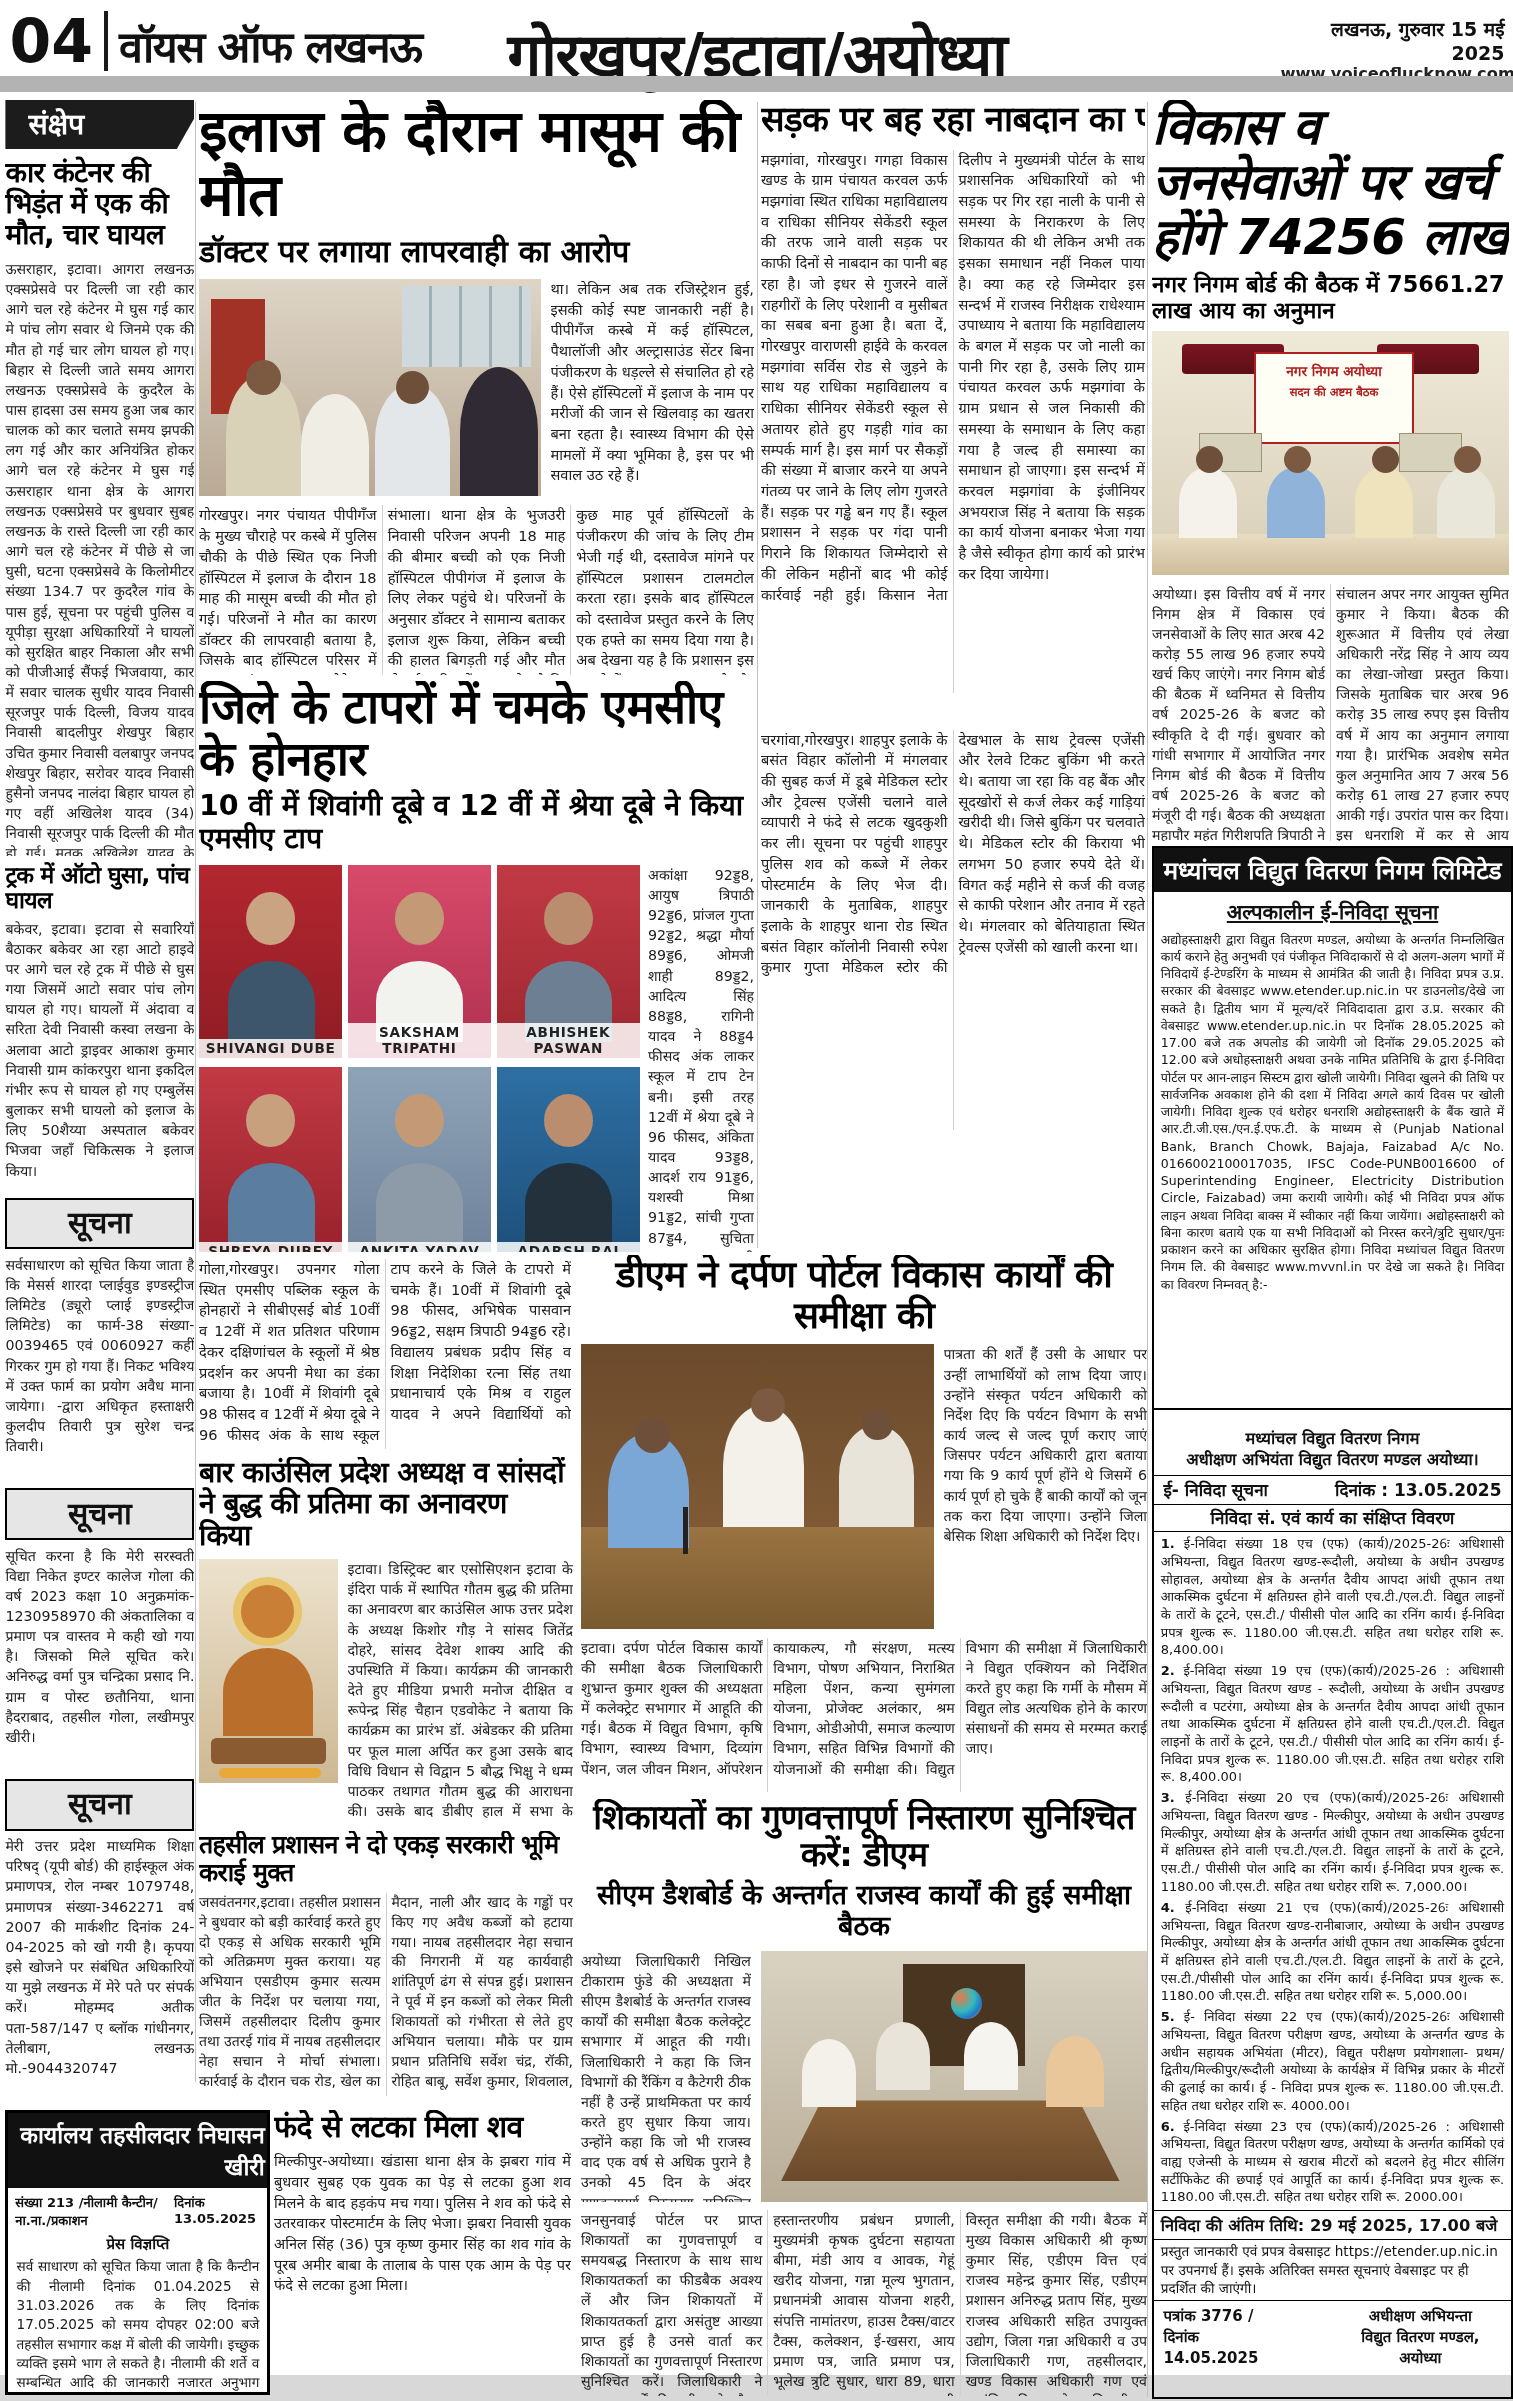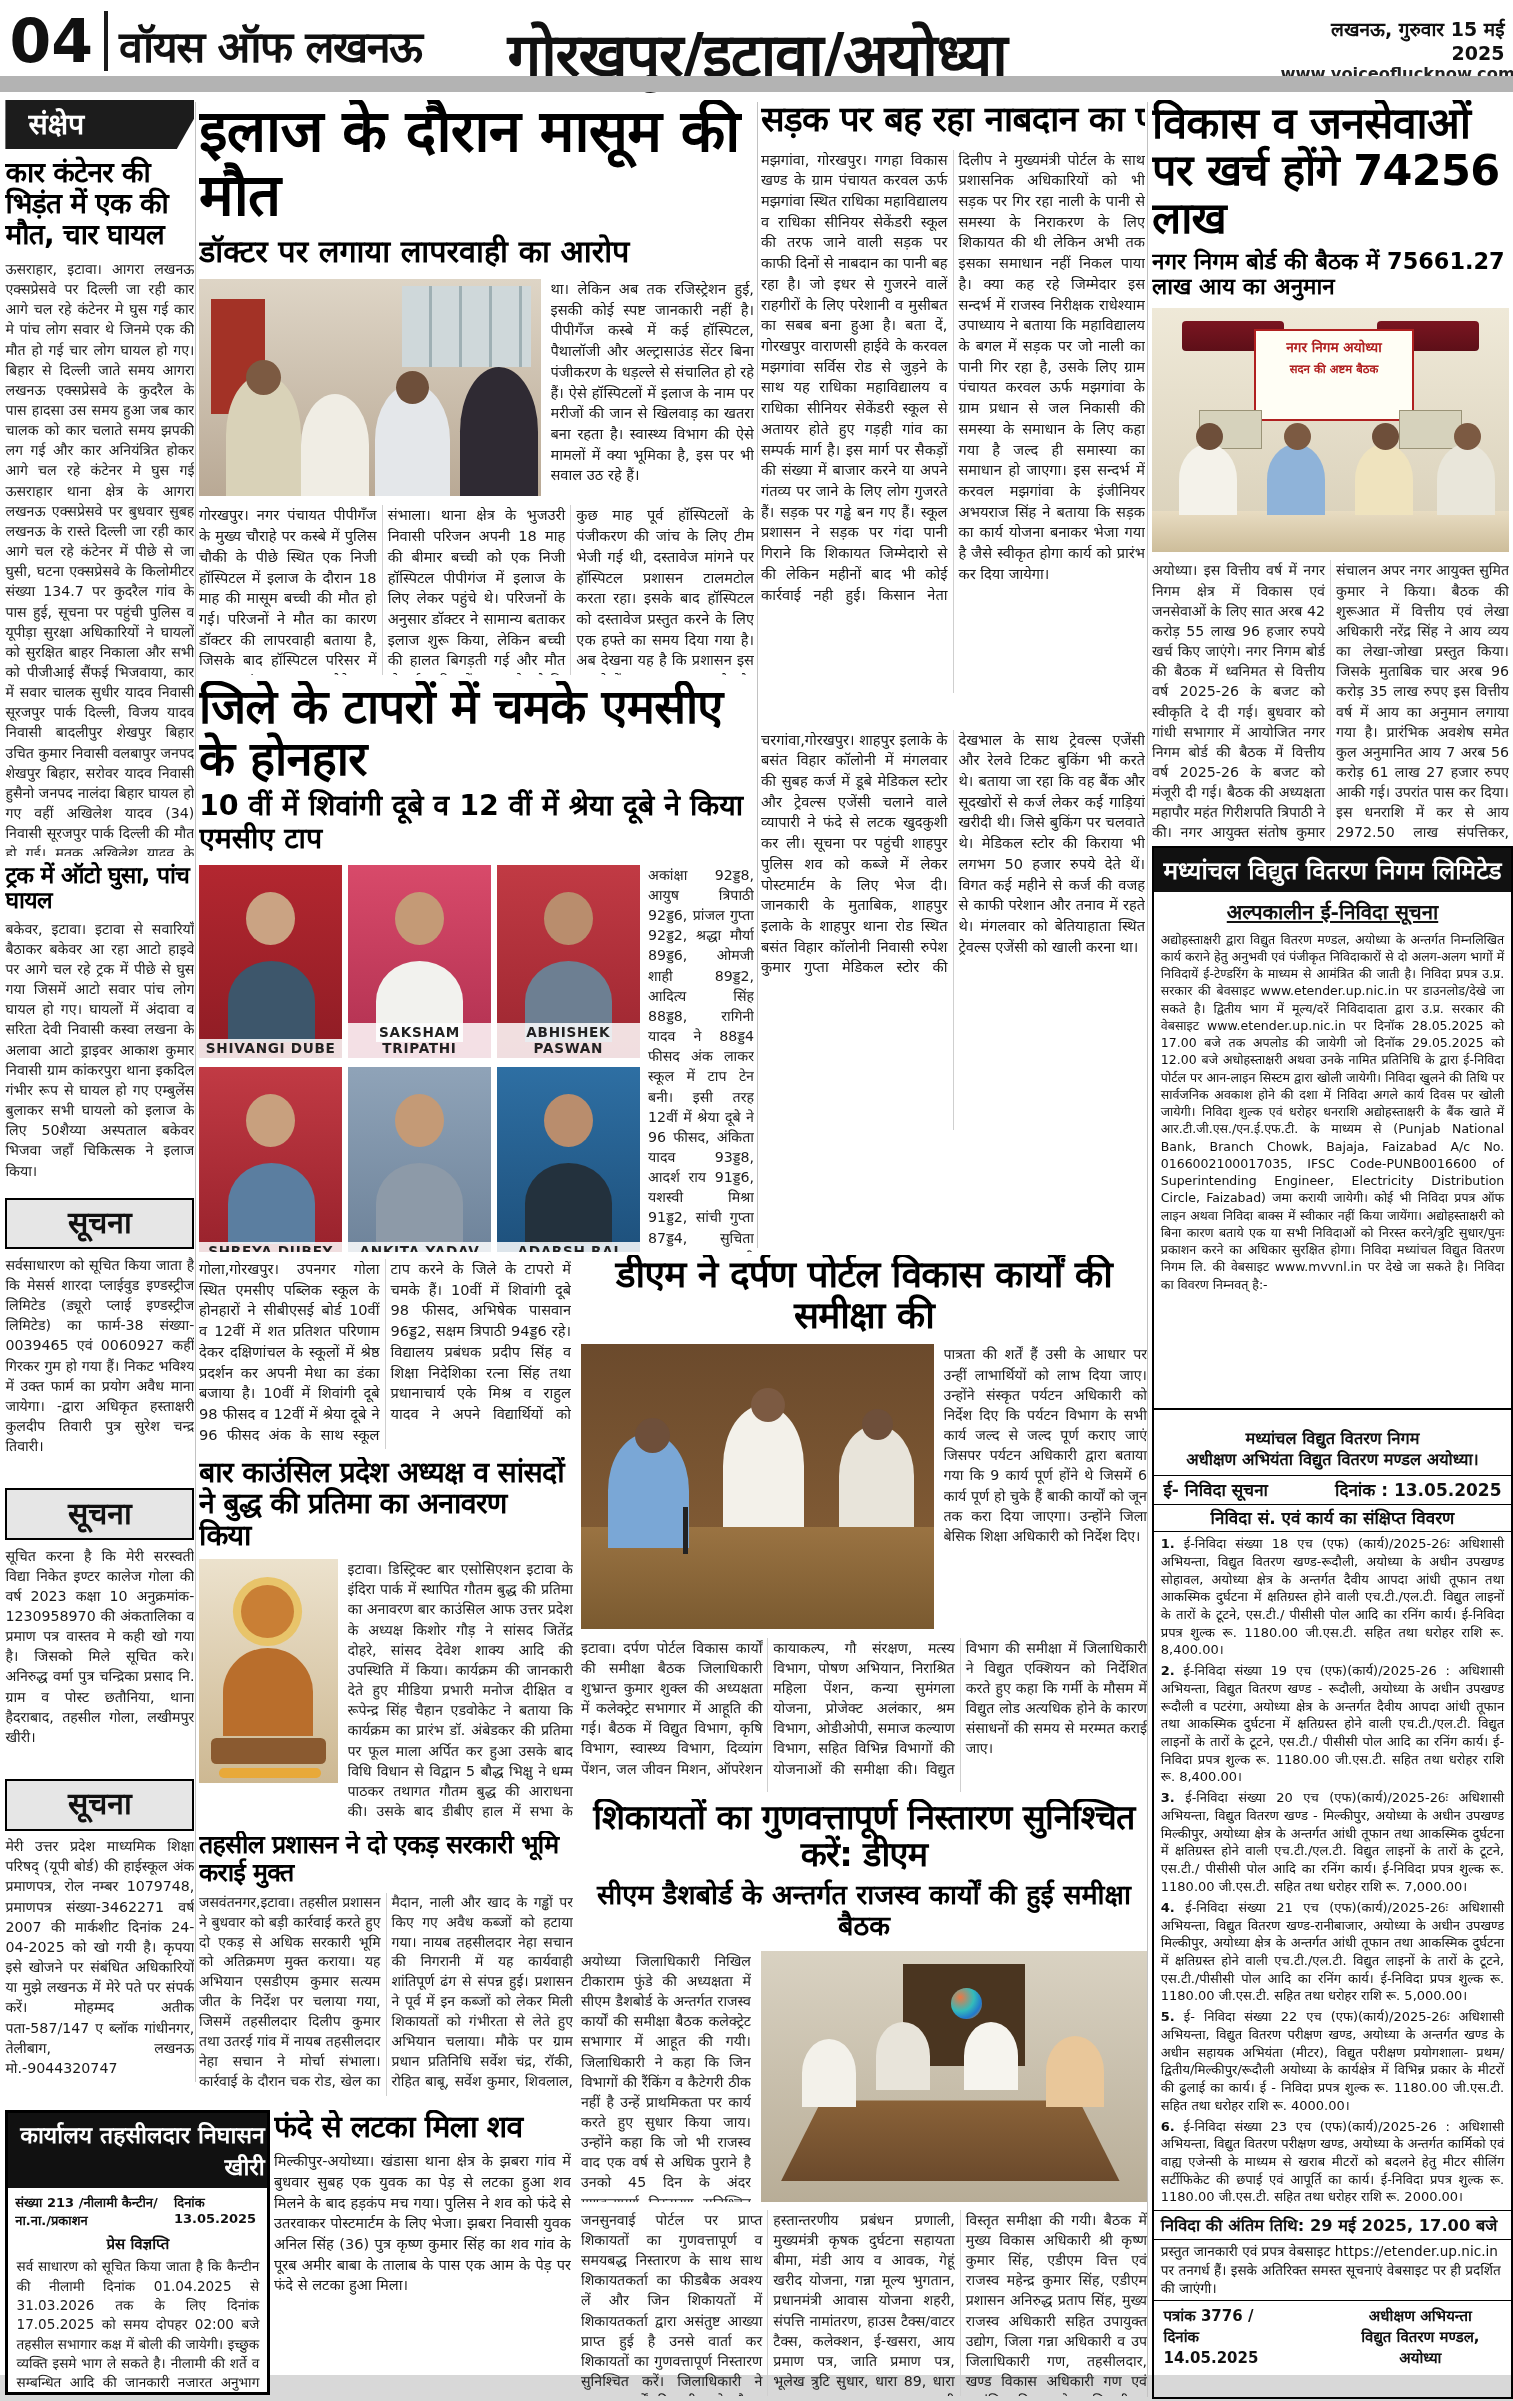--- a/index.html
+++ b/index.html
@@ -234,21 +234,21 @@
         <div class="sil" style="left:41px;bottom:95px;width:54px;height:68px;background:#f3f1ea;"></div>
         <div class="sil" style="left:115px;bottom:112px;width:54px;height:68px;background:#e8e4da;"></div>
         <div class="sil" style="left:203px;bottom:112px;width:54px;height:68px;background:#f6f4ee;"></div>
         <div class="sil" style="left:285px;bottom:95px;width:58px;height:71px;background:#e9c79a;"></div>
       </div>
     </div>
     <div class="btxt cols3" style="font-size:14.2px;height:237px;margin-top:8.1px;">जनसुनवाई पोर्टल पर प्राप्त शिकायतों का गुणवत्तापूर्ण व समयबद्ध निस्तारण के साथ साथ शिकायतकर्ता का फीडबैक अवश्य लें और जिन शिकायतों में शिकायतकर्ता द्वारा असंतुष्ट आख्या प्राप्त हुई है उनसे वार्ता कर शिकायतों का गुणवत्तापूर्ण निस्तारण सुनिश्चित करें। जिलाधिकारी ने राजस्व कार्यों की समीक्षा के दौरान एम0ओ0यू0 मॉनिटरिंग, आनलाइन हस्तान्तरणीय प्रबंधन प्रणाली, मुख्यमंत्री कृषक दुर्घटना सहायता बीमा, मंडी आय व आवक, गेहूं खरीद योजना, गन्ना मूल्य भुगतान, प्रधानमंत्री आवास योजना शहरी, संपत्ति नामांतरण, हाउस टैक्स/वाटर टैक्स, कलेक्शन, ई-खसरा, आय प्रमाण पत्र, जाति प्रमाण पत्र, भूलेख त्रुटि सुधार, धारा 89, धारा 98, धारा 116, धारा 34, वसूली प्रमाण पत्र सहित 59 बिंदुओं पर विस्तृत समीक्षा की गयी। बैठक में मुख्य विकास अधिकारी श्री कृष्ण कुमार सिंह, एडीएम वित्त एवं राजस्व महेन्द्र कुमार सिंह, एडीएम प्रशासन अनिरुद्ध प्रताप सिंह, मुख्य राजस्व अधिकारी सहित उपायुक्त उद्योग, जिला गन्ना अधिकारी व उप जिलाधिकारी गण, तहसीलदार, खण्ड विकास अधिकारी गण एवं सम्बंधित विभाग के अधिकारीगण उपस्थित रहे।</div>
   </div>
 
   <div class="abs" style="left:1152px;top:100px;width:357px;height:741px;overflow:hidden;">
-    <div class="hl" style="font-size:43px;">विकास व जनसेवाओं पर खर्च होंगे 74256 लाख</div>
+    <div class="hl" style="font-size:50px;font-style:italic;">विकास व जनसेवाओं पर खर्च होंगे 74256 लाख</div>
     <div class="sub" style="font-size:22.4px;margin-top:6.8px;">नगर निगम बोर्ड की बैठक में 75661.27 लाख आय का अनुमान</div>
     <div class="photo" style="width:357px;height:244px;margin-top:8.1px;background:linear-gradient(#efe9d8,#d8cfb8);">
       <div class="ac" style="left:30px;top:12.2px;width:102px;height:30px;"></div>
       <div class="ac" style="right:30px;top:12.2px;width:102px;height:30px;"></div>
       <div class="banner" style="left:102px;top:20.3px;width:156px;height:88px;">
         <div class="bl1">नगर निगम अयोध्या</div>
         <div class="bl2">सदन की अष्टम बैठक</div>
       </div>
       <div class="abs" style="left:47px;top:102px;width:61px;height:37px;background:#d6d2bc;border:1.4px solid #9a9377;"></div>
       <div class="abs" style="right:47px;top:102px;width:61px;height:37px;background:#d6d2bc;border:1.4px solid #9a9377;"></div>
@@ -277,21 +277,21 @@
         <span>दिनांक : 13.05.2025</span>
       </div>
       <div class="tt-dh">निविदा सं. एवं कार्य का संक्षिप्त विवरण</div>
       <div class="tt-item"><span class="no">1.</span> <span>ई-निविदा संख्या 18 एच (एफ) (कार्य)/2025-26ः अधिशासी अभियन्ता, विद्युत वितरण खण्ड-रूदौली, अयोध्या के अधीन उपखण्ड सोहावल, अयोध्या क्षेत्र के अन्तर्गत दैवीय आपदा आंधी तूफान तथा आकस्मिक दुर्घटना में क्षतिग्रस्त होने वाली एच.टी./एल.टी. विद्युत लाइनों के तारों के टूटने, एस.टी./ पीसीसी पोल आदि का रनिंग कार्य। ई-निविदा प्रपत्र शुल्क रू. 1180.00 जी.एस.टी. सहित तथा धरोहर राशि रू. 8,400.00।</span></div>
       <div class="tt-item"><span class="no">2.</span> <span>ई-निविदा संख्या 19 एच (एफ)(कार्य)/2025-26 : अधिशासी अभियन्ता, विद्युत वितरण खण्ड - रूदौली, अयोध्या के अधीन उपखण्ड रूदौली व पटरंगा, अयोध्या क्षेत्र के अन्तर्गत दैवीय आपदा आंधी तूफान तथा आकस्मिक दुर्घटना में क्षतिग्रस्त होने वाली एच.टी./एल.टी. विद्युत लाइनों के तारों के टूटने, एस.टी./ पीसीसी पोल आदि का रनिंग कार्य। ई-निविदा प्रपत्र शुल्क रू. 1180.00 जी.एस.टी. सहित तथा धरोहर राशि रू. 8,400.00।</span></div>
       <div class="tt-item"><span class="no">3.</span> <span>ई-निविदा संख्या 20 एच (एफ)(कार्य)/2025-26ः अधिशासी अभियन्ता, विद्युत वितरण खण्ड - मिल्कीपुर, अयोध्या के अधीन उपखण्ड मिल्कीपुर, अयोध्या क्षेत्र के अन्तर्गत आंधी तूफान तथा आकस्मिक दुर्घटना में क्षतिग्रस्त होने वाली एच.टी./एल.टी. विद्युत लाइनों के तारों के टूटने, एस.टी./ पीसीसी पोल आदि का रनिंग कार्य। ई-निविदा प्रपत्र शुल्क रू. 1180.00 जी.एस.टी. सहित तथा धरोहर राशि रू. 7,000.00।</span></div>
       <div class="tt-item"><span class="no">4.</span> <span>ई-निविदा संख्या 21 एच (एफ)(कार्य)/2025-26ः अधिशासी अभियन्ता, विद्युत वितरण खण्ड-रानीबाजार, अयोध्या के अधीन उपखण्ड मिल्कीपुर, अयोध्या क्षेत्र के अन्तर्गत आंधी तूफान तथा आकस्मिक दुर्घटना में क्षतिग्रस्त होने वाली एच.टी./एल.टी. विद्युत लाइनों के तारों के टूटने, एस.टी./पीसीसी पोल आदि का रनिंग कार्य। ई-निविदा प्रपत्र शुल्क रू. 1180.00 जी.एस.टी. सहित तथा धरोहर राशि रू. 5,000.00।</span></div>
       <div class="tt-item"><span class="no">5.</span> <span>ई- निविदा संख्या 22 एच (एफ)(कार्य)/2025-26ः अधिशासी अभियन्ता, विद्युत वितरण परीक्षण खण्ड, अयोध्या के अन्तर्गत खण्ड के अधीन सहायक अभियंता (मीटर), विद्युत परीक्षण प्रयोगशाला- प्रथम/द्वितीय/मिल्कीपुर/रूदौली अयोध्या के कार्यक्षेत्र में विभिन्न प्रकार के मीटरों की ढुलाई का कार्य। ई - निविदा प्रपत्र शुल्क रू. 1180.00 जी.एस.टी. सहित तथा धरोहर राशि रू. 4000.00।</span></div>
       <div class="tt-item" style="padding-bottom:4.1px;"><span class="no">6.</span> <span>ई-निविदा संख्या 23 एच (एफ)(कार्य)/2025-26 : अधिशासी अभियन्ता, विद्युत वितरण परीक्षण खण्ड, अयोध्या के अन्तर्गत कार्मिको एवं वाह्य एजेन्सी के माध्यम से खराब मीटरों को बदलने हेतु मीटर सीलिंग सर्टीफिकेट की छपाई एवं आपूर्ति का कार्य। ई-निविदा प्रपत्र शुल्क रू. 1180.00 जी.एस.टी. सहित तथा धरोहर राशि रू. 2000.00।</span></div>
       <div class="tt-dead">निविदा की अंतिम तिथि: 29 मई 2025, 17.00 बजे</div>
-      <div class="tt-avail">प्रस्तुत जानकारी एवं प्रपत्र वेबसाइट https://etender.up.nic.in पर तनगर्ध हैं। इसके अतिरिक्त समस्त सूचनाएं वेबसाइट पर ही प्रदर्श‍ित की जाएंगी।</div>
+      <div class="tt-avail">प्रस्तुत जानकारी एवं प्रपत्र वेबसाइट https://etender.up.nic.in पर उपनगर्ध हैं। इसके अतिरिक्त समस्त सूचनाएं वेबसाइट पर ही प्रदर्श‍ित की जाएंगी।</div>
       <div class="tt-sign">
         <div>
           <div>पत्रांक 3776 /</div>
           <div>दिनांक 14.05.2025</div>
         </div>
         <div style="text-align:center;">
           <div>अधीक्षण अभियन्ता</div>
           <div>विद्युत वितरण मण्डल, अयोध्या</div>
         </div>
       </div>

